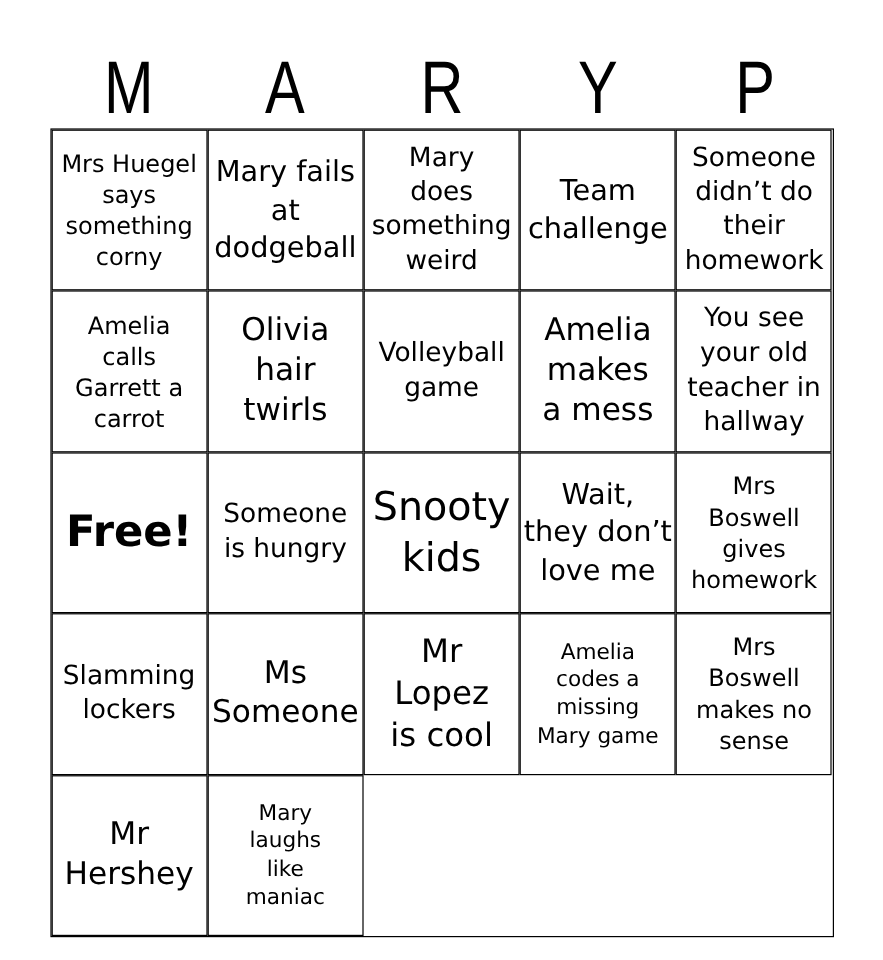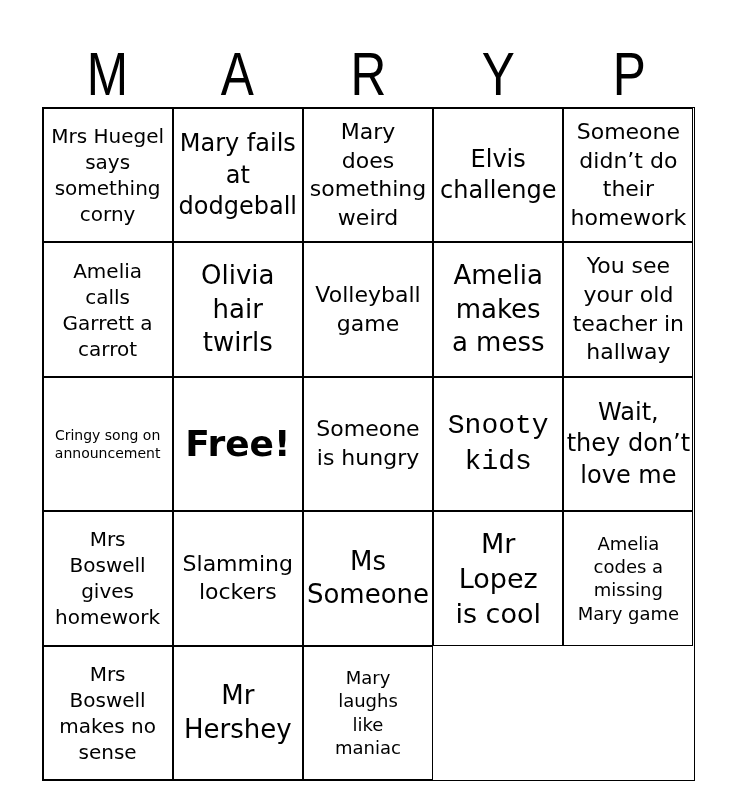--- a/index.html
+++ b/index.html
@@ -53,21 +53,21 @@
     overflow: hidden;
     cursor: pointer;
   }
   .fs14 { font-size: 14px; }
   .fs18 { font-size: 18px; }
   .fs20 { font-size: 20px; }
   .fs22 { font-size: 22px; }
   .fs24 { font-size: 24px; }
   .fs26 { font-size: 26px; }
   .fs27 { font-size: 27px; }
-  .fs31 { font-size: 28px; font-family: Liberation Mono, monospace; }
+  .fs31 { font-size: 33px; }
   .fs40 { font-size: 36px; font-weight: bold; }
 </style>
 </head>
 <body>
 
 <div class="page">
 
   <div class="title-row">
     <div class="title-letter">M</div>
     <div class="title-letter">A</div>
@@ -81,21 +81,21 @@
 says
 something
 corny</div>
     <div class="cell fs24">Mary fails
 at
 dodgeball</div>
     <div class="cell fs22">Mary
 does
 something
 weird</div>
-    <div class="cell fs24">Elvis
+    <div class="cell fs24">Team
 challenge</div>
 
     <div class="cell fs22">Someone
 didn’t do
 their
 homework</div>
     <div class="cell fs20">Amelia
 calls
 Garrett a
 carrot</div>
@@ -105,22 +105,20 @@
     <div class="cell fs22">Volleyball
 game</div>
     <div class="cell fs26">Amelia
 makes
 a mess</div>
 
     <div class="cell fs22">You see
 your old
 teacher in
 hallway</div>
-    <div class="cell fs14">Cringy song on
-announcement</div>
     <div class="cell fs40">Free!</div>
     <div class="cell fs22">Someone
 is hungry</div>
     <div class="cell fs31">Snooty
 kids</div>
 
     <div class="cell fs24">Wait,
 they don’t
 love me</div>
     <div class="cell fs20">Mrs

